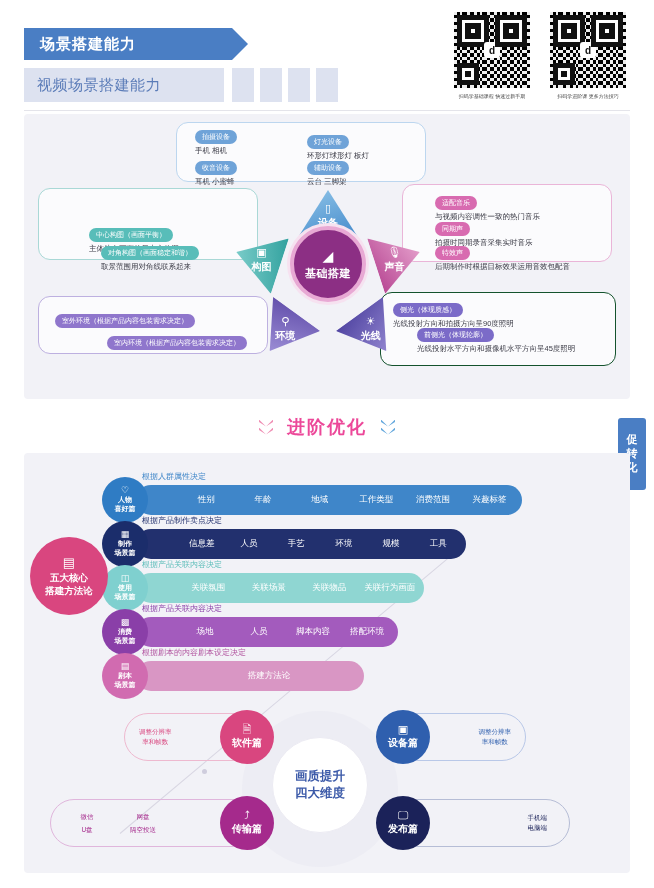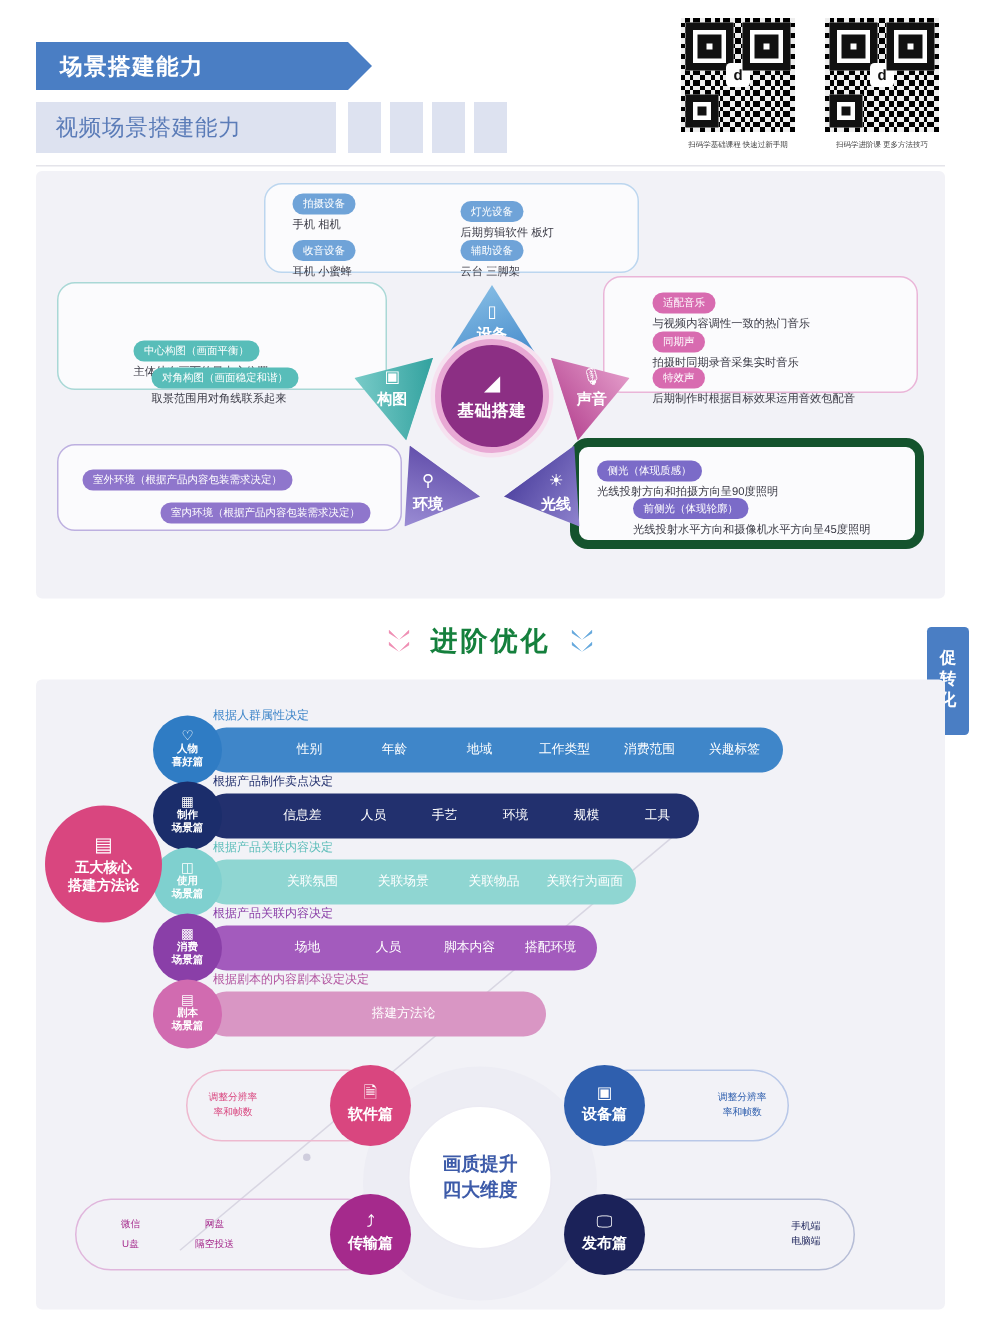--- a/index.html
+++ b/index.html
@@ -149,30 +149,30 @@
   #card-sound .pill { background: #d86bb0; }
 
   #card-env {
     left: 14px; top: 182px; width: 230px; height: 58px;
     border: 1px solid #bdb0e0;
   }
   #card-env .pill { background: #8f76cc; }
 
   #card-light {
     left: 356px; top: 178px; width: 236px; height: 74px;
-    border: 6px solid #14532d;
+    border: 1px solid #14532d;
   }
   #card-light .pill { background: #7b6bc8; }
 
   
   .divider {
     position: absolute; left: 0; top: 406px; width: 654px; height: 42px;
     display: flex; align-items: center; justify-content: center; gap: 14px;
   }
-  .divider .dv-txt { font-size: 18px; font-weight: bold; color: #15803d; letter-spacing: 2px; font-family: Liberation Mono, monospace; }
+  .divider .dv-txt { font-size: 18px; font-weight: bold; color: #ec4899; letter-spacing: 2px; font-family: Liberation Mono, monospace; }
   .chev { display: inline-flex; flex-direction: column; gap: 1px; }
   .chev i {
     display: block; width: 14px; height: 7px;
     clip-path: polygon(0 0, 50% 100%, 100% 0, 100% 35%, 50% 100%, 0 35%);
   }
   .chev-pink i { background: #ef8fb4; }
   .chev-blue i { background: #66a9dd; }
 
   
   .side-tab {
@@ -291,21 +291,21 @@
       <div class="col" style="left:18px; top:2px;">
         <div class="pill">拍摄设备</div>
         <div class="card-line">手机   相机</div>
       </div>
       <div class="col" style="left:18px; top:33px;">
         <div class="pill">收音设备</div>
         <div class="card-line">耳机  小蜜蜂</div>
       </div>
       <div class="col" style="left:130px; top:7px;">
         <div class="pill">灯光设备</div>
-        <div class="card-line">后期剪辑软件  板灯</div>
+        <div class="card-line">环形灯球形灯  板灯</div>
       </div>
       <div class="col" style="left:130px; top:33px;">
         <div class="pill">辅助设备</div>
         <div class="card-line">云台   三脚架</div>
       </div>
     </div>
 
     <div class="card" id="card-comp">
       <div style="position:absolute;left:50px;top:34px;">
         <div class="pill">中心构图（画面平衡）</div>

